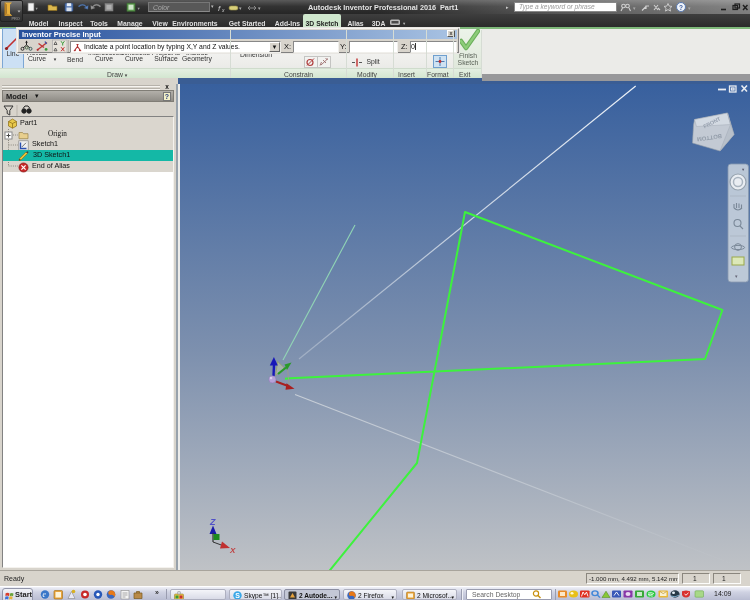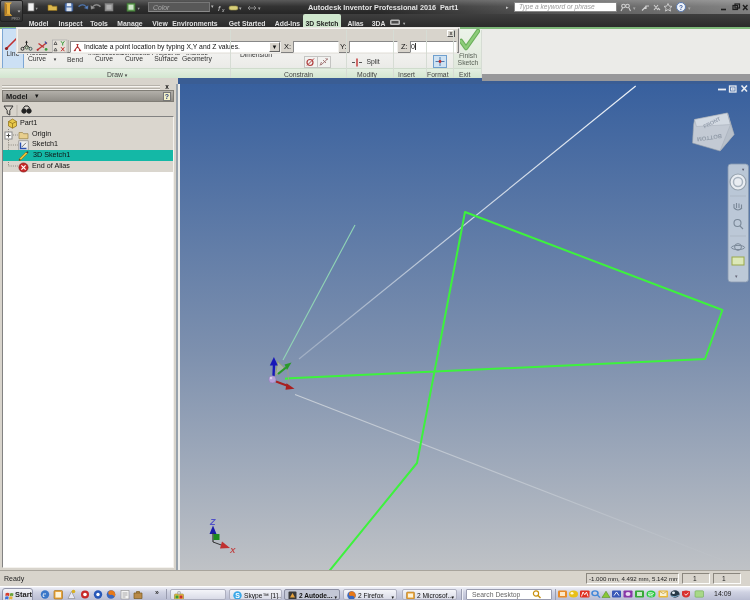--- a/index.html
+++ b/index.html
@@ -224,20 +224,21 @@
       <path d="M3,12 L8,19 L20,2" fill="none" stroke="#4e9e3c" stroke-width="4.5" stroke-linecap="round" stroke-linejoin="round"></path>
       <path d="M3,12 L8,19 L20,2" fill="none" stroke="#7cc765" stroke-width="2.2" stroke-linecap="round" stroke-linejoin="round"></path>
     </svg>
     <span class="rtext" style="left:450px;top:23px;width:36px;">Finish</span>
     <span class="rtext" style="left:450px;top:30px;width:36px;">Sketch</span>
 
     <div class="abs" style="left:454px;top:0;width:28px;height:39px;background:rgba(190,225,185,0.25);"></div>
   </div>
 
   <div class="abs" id="ptool">
+    <div class="abs" id="ptitle">Inventor Precise Input</div>
     <div class="abs" id="pclose">x</div>
     <svg class="abs" style="left:2px;top:10px;" width="50" height="14" viewBox="0 0 50 14">
       <g transform="translate(6.5,7)" stroke="#222" fill="none">
         <path d="M0,-4.5 l0,3.5 m0,0 l-3.5,3 m3.5,-3 l3.5,3" stroke-width="1"></path>
         <path d="M0,-5.5 l-1.3,2.2 2.6,0 z" fill="#222" stroke="none"></path>
         <circle cx="-4" cy="2.8" r="1.5" stroke-width="0.9"></circle>
         <circle cx="4" cy="2.8" r="1.5" stroke-width="0.9" stroke="#355"></circle>
         <circle cx="0.2" cy="1.8" r="1.3" stroke-width="0.9" stroke="#464"></circle>
       </g>
       <g transform="translate(22.5,7)">
@@ -337,21 +338,21 @@
           <path d="M1.5,3.5 L5.5,1 L9.5,3.5 L9.5,8 L5.5,10.2 L1.5,8 Z" fill="#e8c84a" stroke="#8a6a14" stroke-width="0.7"></path>
           <path d="M1.5,3.5 L5.5,5.5 L9.5,3.5 M5.5,5.5 L5.5,10.2" stroke="#8a6a14" stroke-width="0.7" fill="none"></path>
         </svg>
         <span class="abs" style="left:17px;">Part1</span>
       </div>
 
       <div class="trow" style="top:11.5px;">
         <svg class="abs" style="left:15px;top:1px;" width="11" height="10" viewBox="0 0 11 10">
           <path d="M1,2.5 l3.5,0 1,1.2 4.5,0 0,5 -9,0 z" fill="#e8cf8e" stroke="#9a8348" stroke-width="0.7"></path>
         </svg>
-        <span class="abs" style="left:29px;">Origin</span>
+        <span class="abs" style="left:45px;font-family:Liberation Serif, serif;">Origin</span>
       </div>
 
       <div class="trow" style="top:22px;">
         <svg class="abs" style="left:15px;top:0.5px;" width="11" height="11" viewBox="0 0 11 11">
           <rect x="0.8" y="0.8" width="9.4" height="9.4" fill="#f0f0f0" stroke="#888" stroke-width="0.7"></rect>
           <path d="M2.5,2.5 L2.5,8.5 L8.5,8.5" stroke="#2a50b0" stroke-width="1.4" fill="none"></path>
           <path d="M3.8,7 L8,2.8" stroke="#555" stroke-width="0.8"></path>
         </svg>
         <span class="abs" style="left:29px;">Sketch1</span>
       </div>

